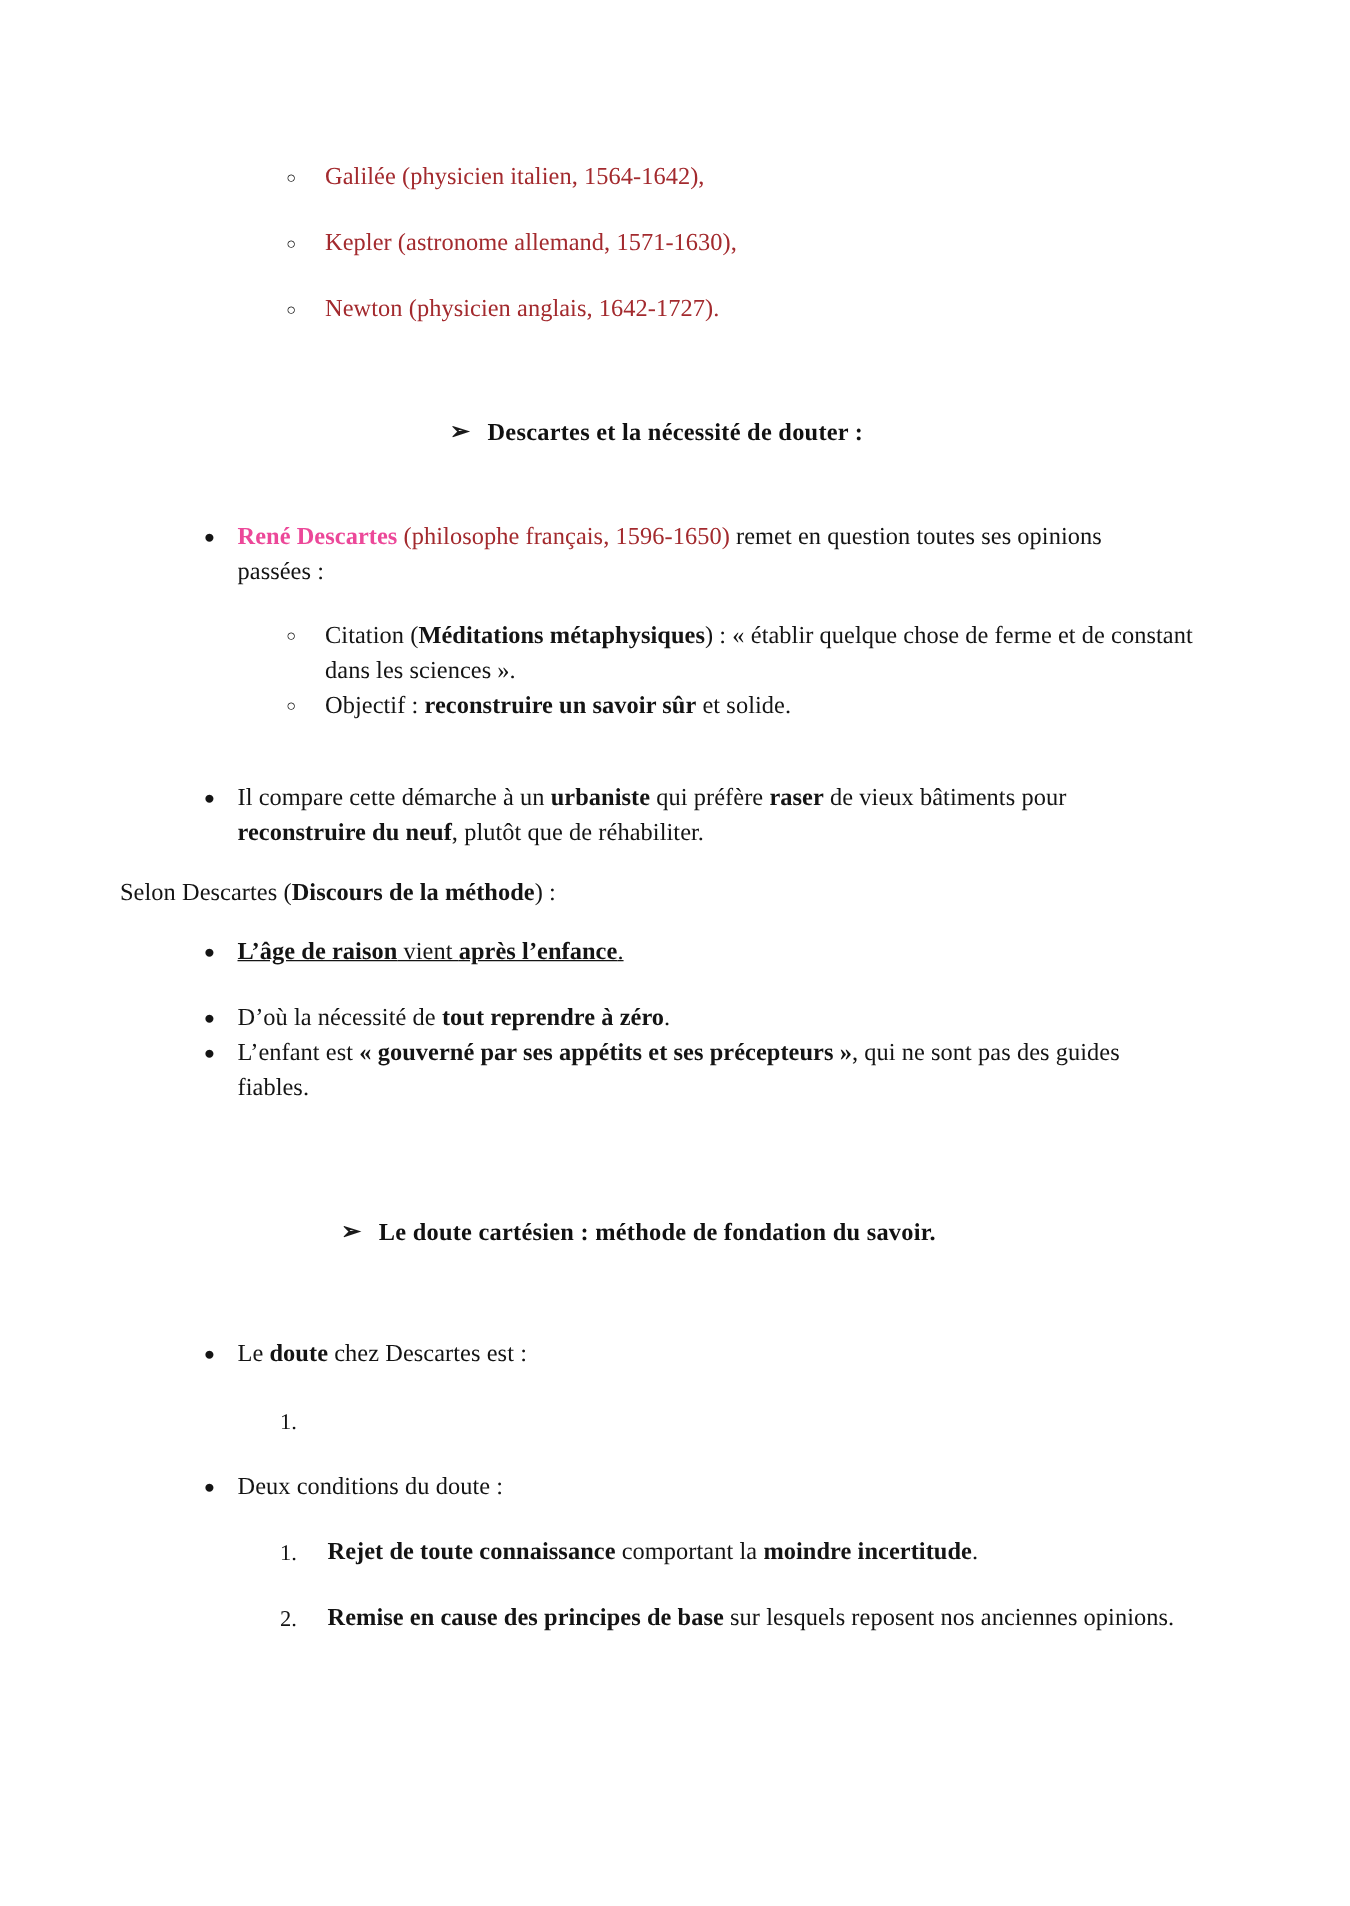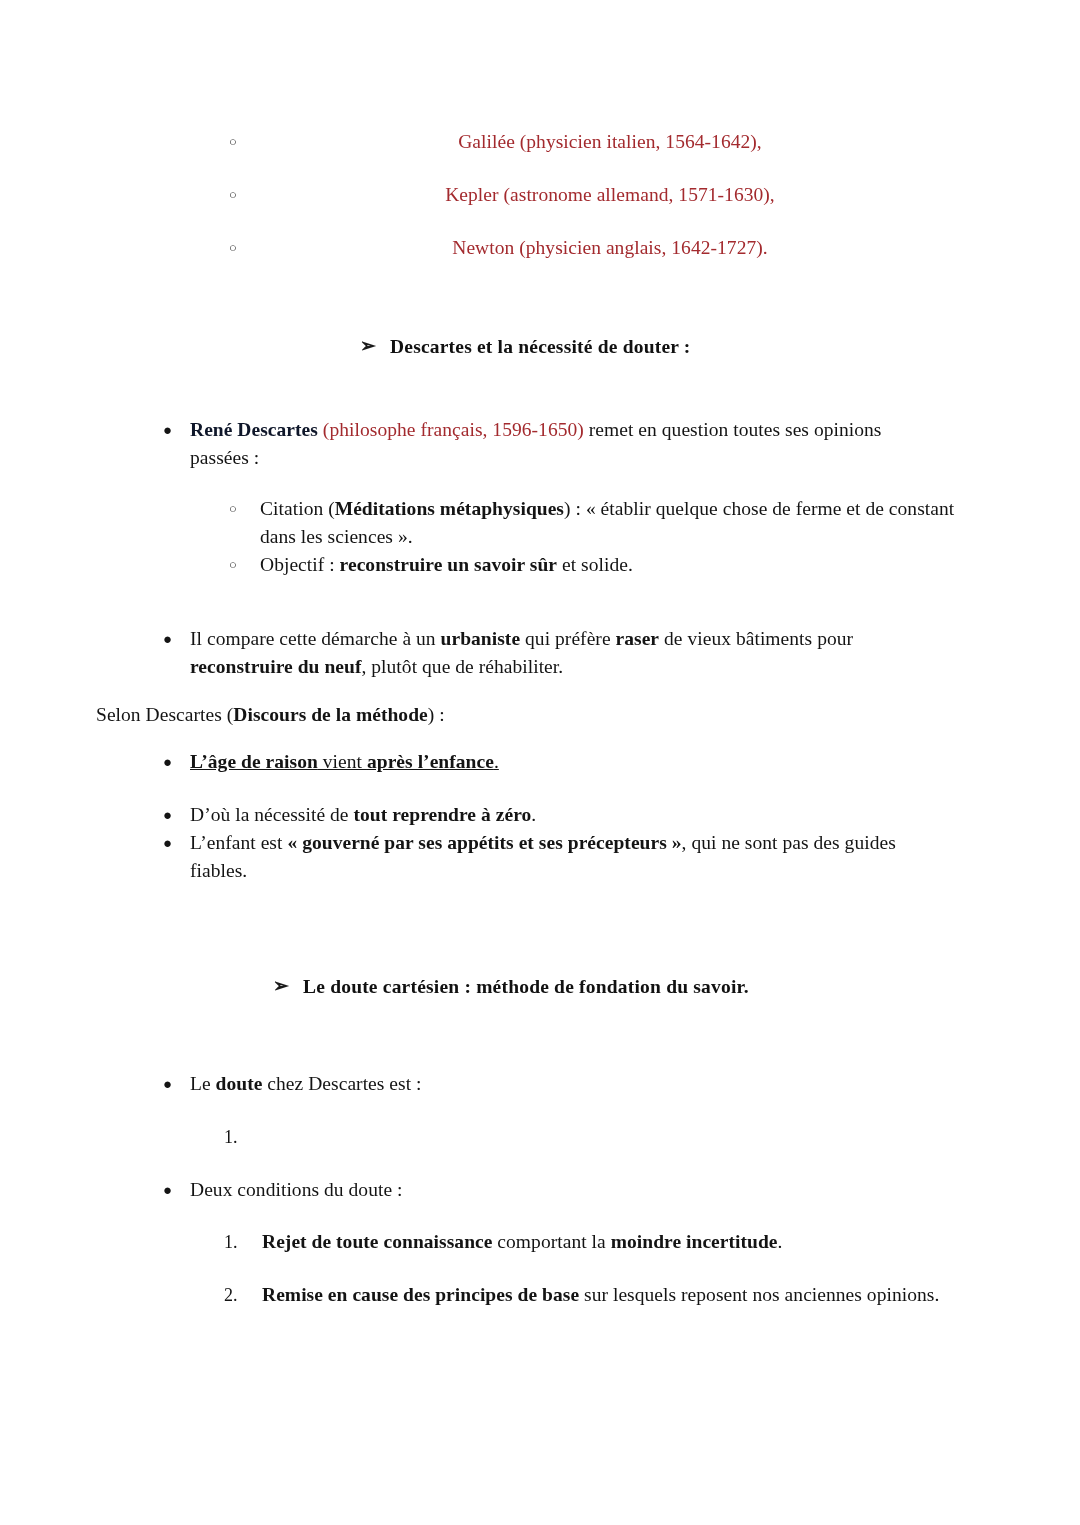--- a/index.html
+++ b/index.html
@@ -88,22 +88,22 @@
     width: 34px;
   }
 
   
   .plain {
     padding-left: 96px;
     padding-right: 135px;
   }
 
   
-  .red       { color: #a32a2e; text-align: center; }
-  .red-bold  { color: #0f172a; font-weight: bold; }
+  .red       { color: #a32a2e; }
+  .red-bold  { color: #ec4899; font-weight: bold; }
 
   b, strong { font-weight: bold; color: inherit; }
 
   
   .heading {
     position: relative;
     font-weight: bold;
     font-size: 19.5px;
     line-height: 28px;
     color: #111111;

